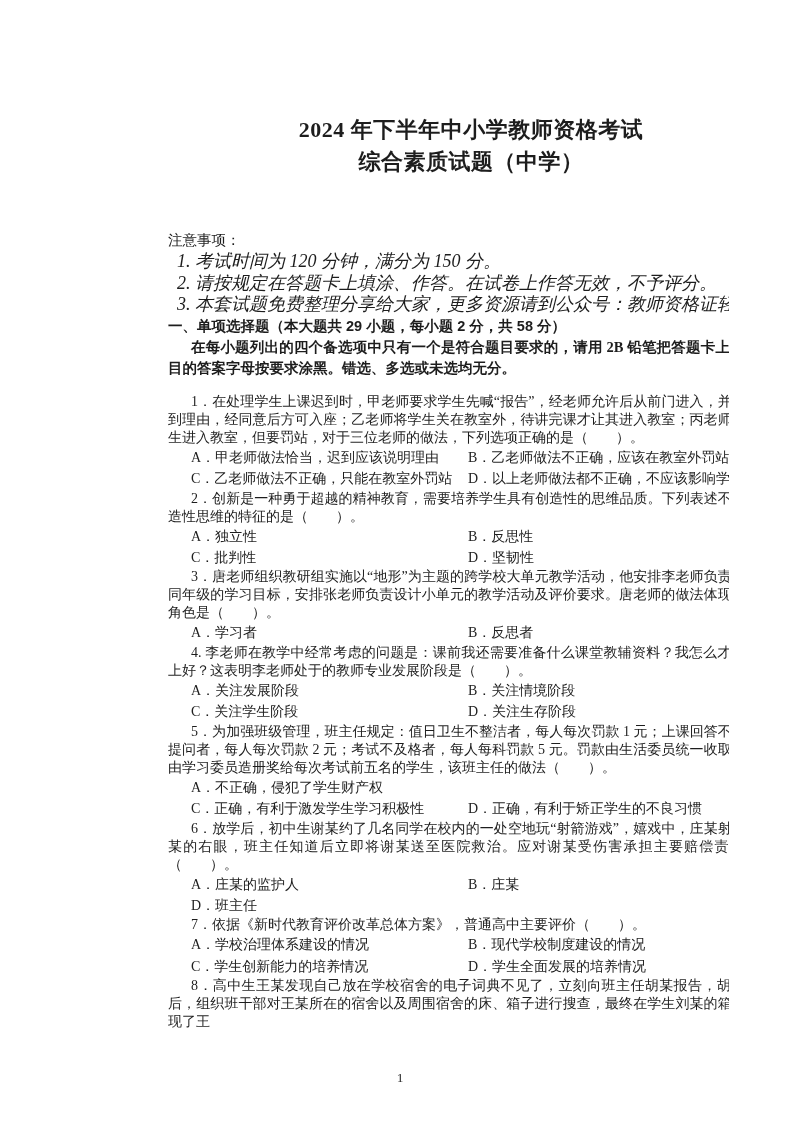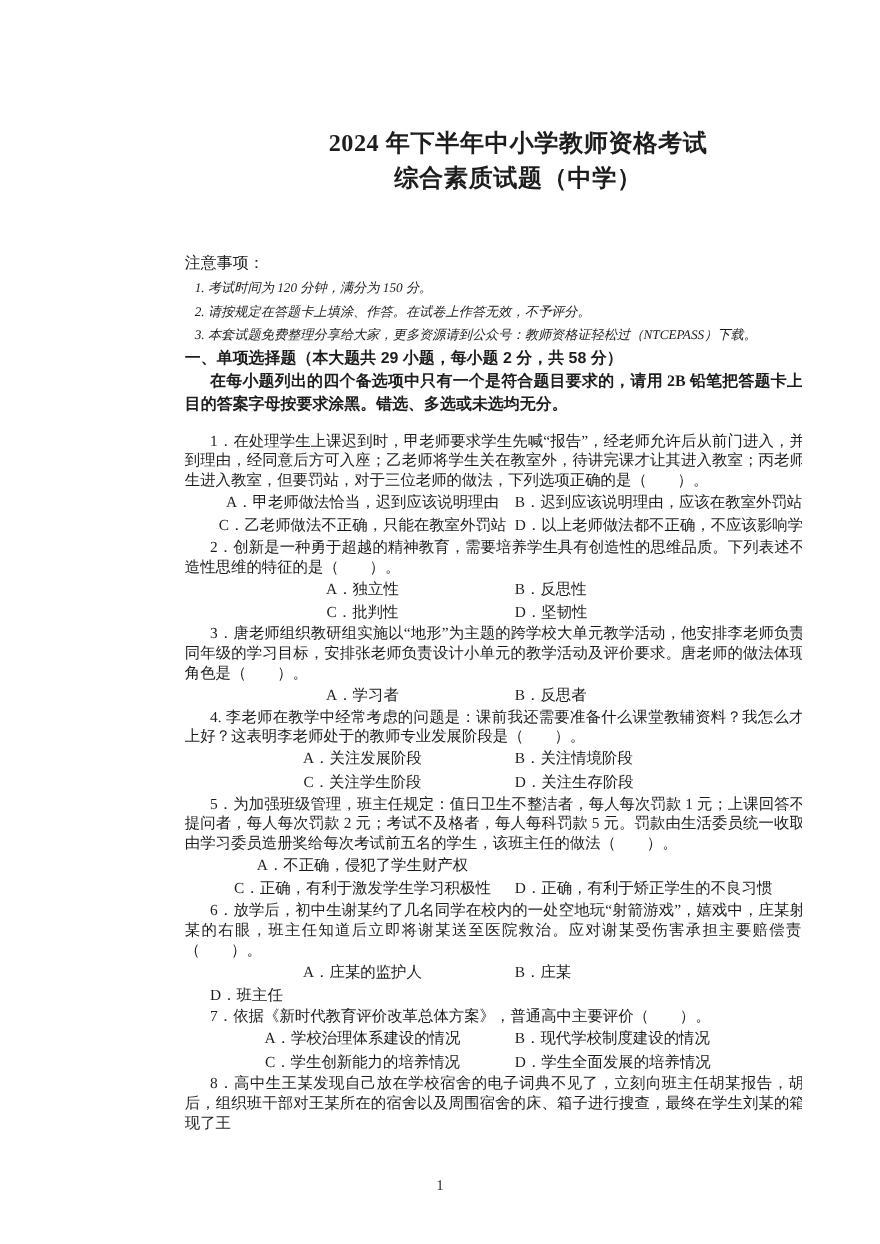--- a/index.html
+++ b/index.html
@@ -15,21 +15,21 @@
   .title-line {
     font-size:22px; font-weight:bold; line-height:32px; letter-spacing:0.5px;
   }
 
   .notice-heading {
     margin-top:52px;
     font-family:"Liberation Sans","DejaVu Sans",sans-serif;
     font-weight:normal; font-size:14.5px; line-height:21.4px;
   }
   .notice-item {
-    font-style:italic; font-size:12px; line-height:21.4px;
+    font-style:italic; font-size:18px; line-height:21.4px;
     padding-left:9px; white-space:nowrap;
   }
   .u-line { text-underline-offset:3px; }
 
   .section-heading {
     font-family:"Liberation Sans","DejaVu Sans",sans-serif;
     font-weight:bold; font-size:14.5px; line-height:21.4px;
   }
   .section-intro {
     margin:0;
@@ -40,21 +40,21 @@
 
   .questions { margin-top:13px; }
   .stem {
     margin:0; font-size:14px; line-height:18px;
     text-align:justify; text-indent:23px;
   }
   .opt-row {
     display:flex; padding-left:23px;
     font-size:14px; line-height:21.4px;
   }
-  .opt { white-space:nowrap;text-align:center; }
+  .opt { white-space:nowrap; }
   .opt-left { width:277px; flex:0 0 277px; }
 
   .page-number {
     position:absolute; left:0; right:0; top:1070px;
     text-align:center; font-size:13.5px; color:#2e2e2e;
   }
 </style>
 </head>
 <body>
 
@@ -72,21 +72,21 @@
     <div class="notice-item"><span>3. 本套试题免费整理分享给大家，更多资源请到公众号：</span><span class="u-line">教师资格证轻松过（NTCEPASS）</span><span>下载。</span></div>
 
     <div class="section-heading">一、单项选择题（本大题共 29 小题，每小题 2 分，共 58 分）</div>
     <p class="section-intro">在每小题列出的四个备选项中只有一个是符合题目要求的，请用 2B 铅笔把答题卡上对应题目的答案字母按要求涂黑。错选、多选或未选均无分。</p>
 
     <div class="questions" id="questions">
         <div>
           <p class="stem">1．在处理学生上课迟到时，甲老师要求学生先喊“报告”，经老师允许后从前门进入，并说明迟到理由，经同意后方可入座；乙老师将学生关在教室外，待讲完课才让其进入教室；丙老师允许学生进入教室，但要罚站，对于三位老师的做法，下列选项正确的是（　　）。</p>
           <div class="opt-row">
             <span class="opt opt-left">A．甲老师做法恰当，迟到应该说明理由</span>
-            <span class="opt">B．迟到应该说明理由，应该在教室外罚站</span>
+            <span class="opt">B．乙老师做法不正确，应该在教室外罚站</span>
           </div>
           <div class="opt-row">
             <span class="opt opt-left">C．乙老师做法不正确，只能在教室外罚站</span>
             <span class="opt">D．以上老师做法都不正确，不应该影响学生上课</span>
           </div>
         </div>
         <div>
           <p class="stem">2．创新是一种勇于超越的精神教育，需要培养学生具有创造性的思维品质。下列表述不属于创造性思维的特征的是（　　）。</p>
           <div class="opt-row">
             <span class="opt opt-left">A．独立性</span>

